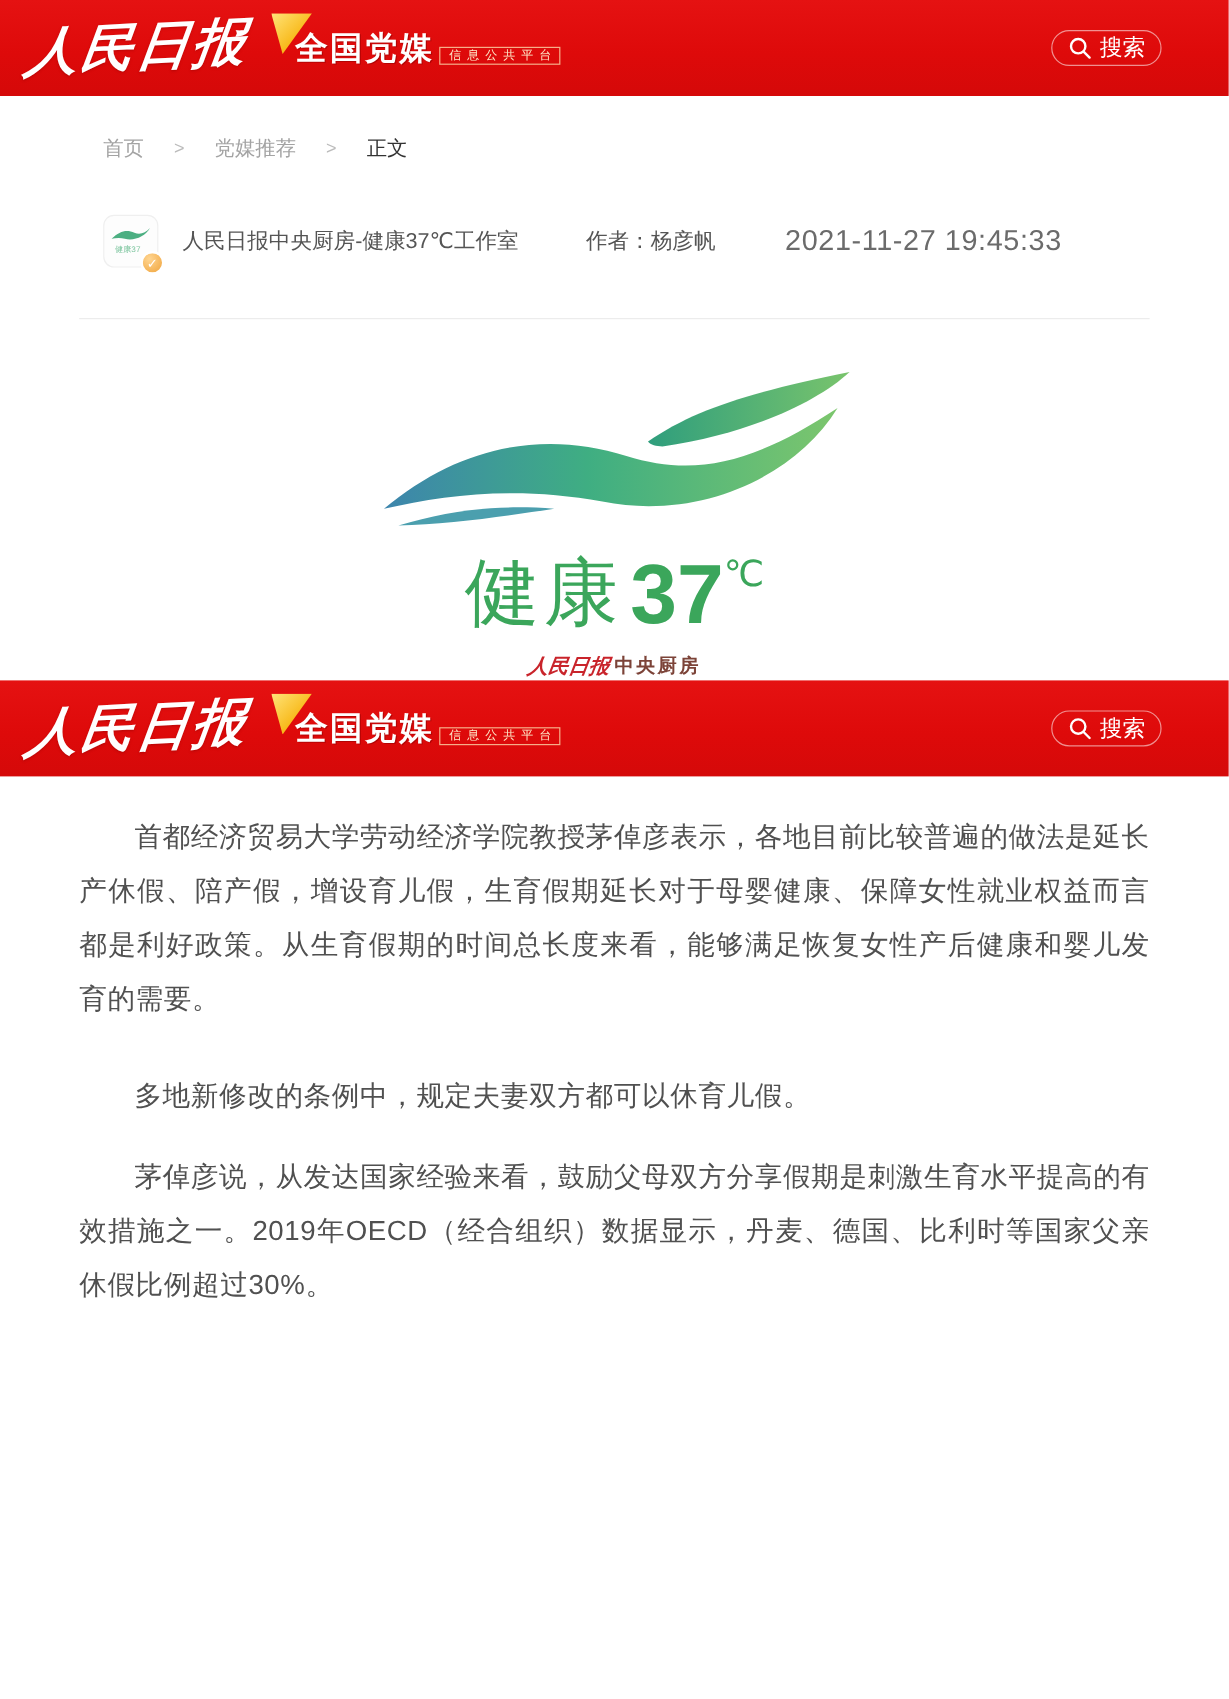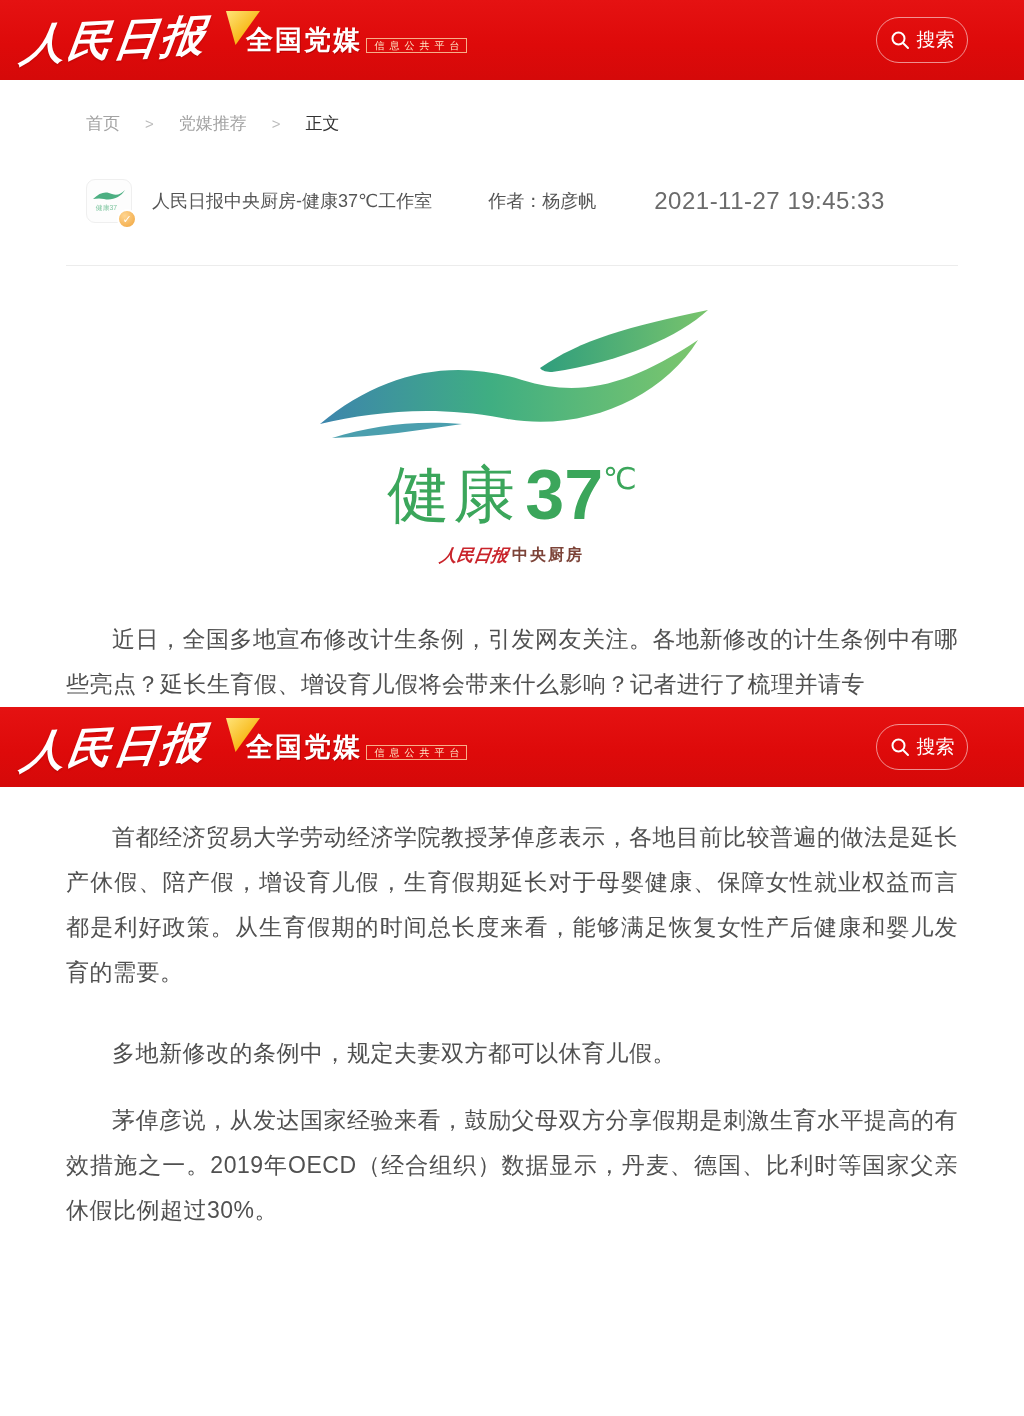--- a/index.html
+++ b/index.html
@@ -31,21 +31,21 @@
     position:relative; color:#ffffff; font-weight:900; font-size:27px; line-height:30px;
     letter-spacing:2px; text-shadow:1px 1px 0 rgba(140,0,0,.5); white-space:nowrap;
   }
   .badge-bottom {
     position:relative; margin-top:3px; border:1px solid rgba(255,230,180,.75);
     color:#ffe9c9; font-size:10px; letter-spacing:5px; text-align:center;
     padding:1px 2px 1px 7px; line-height:13px; white-space:nowrap;
   }
   .header-spacer { flex:1; }
   .search-btn {
-    width:92px; height:46px; border:1px solid rgba(255,255,255,.55); border-radius:24px;
+    width:92px; height:30px; border:1px solid rgba(255,255,255,.55); border-radius:24px;
     display:flex; align-items:center; justify-content:center; gap:7px;
     color:#ffffff; font-size:19px; cursor:pointer; background:transparent;
   }
   .search-btn svg { display:block; }
 
   
   .content { width:892px; margin:0 auto; }
 
   
   .breadcrumb {
@@ -180,21 +180,20 @@
         <span class="logo-cn">健康</span>
         <span class="logo-num">37</span>
         <span class="logo-deg">℃</span>
       </div>
       <div class="logo-brand-row">
         <span class="logo-brand-script">人民日报</span>
         <span class="logo-brand-suffix">中央厨房</span>
       </div>
     </figure>
 
-    <p class="para p1">近日，全国多地宣布修改计生条例，引发网友关注。各地新修改的计生条例中有哪些亮点？延长生育假、增设育儿假将会带来什么影响？记者进行了梳理并请专</p>
   </div>
 </div>
 
 <div>
 
   <header class="site-header">
     <div class="brand">
       <span class="masthead">人民日报</span>
       <span class="badge">
         <span class="badge-flash"></span>

